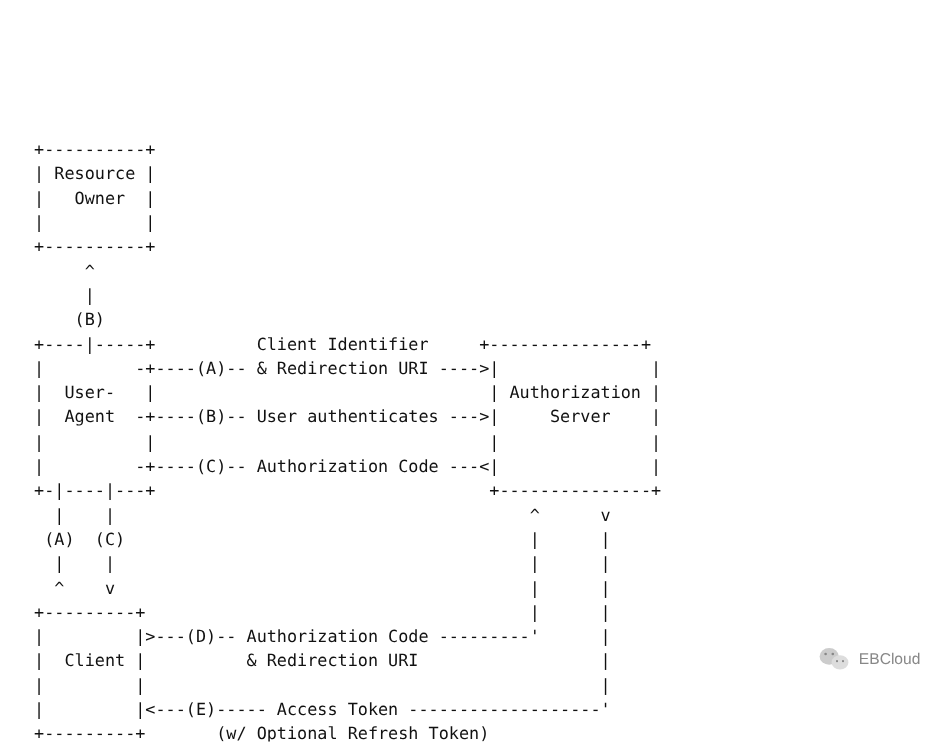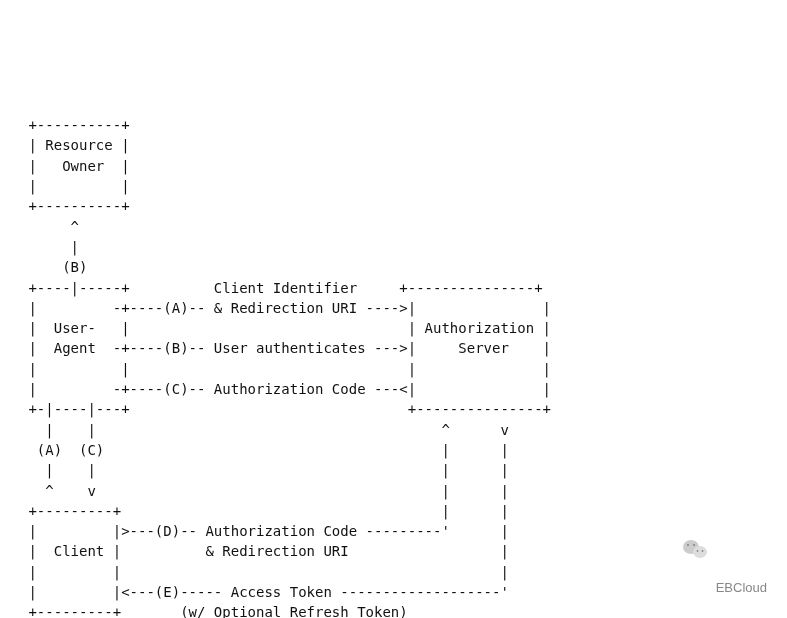--- a/index.html
+++ b/index.html
@@ -14,21 +14,21 @@
     position: relative;
     width: 787px;
     height: 618px;
     box-sizing: border-box;
   }
   .watermark {
     position: absolute;
     right: 20px;
     bottom: 20px;
     display: flex;
-    align-items: flex-end;
+    align-items: center;
     gap: 8px;
     color: #888;
     font-family: Arial, sans-serif;
     font-size: 13px;
   }
   .watermark svg { display: block; }
 </style>
 </head>
 <body>
 

